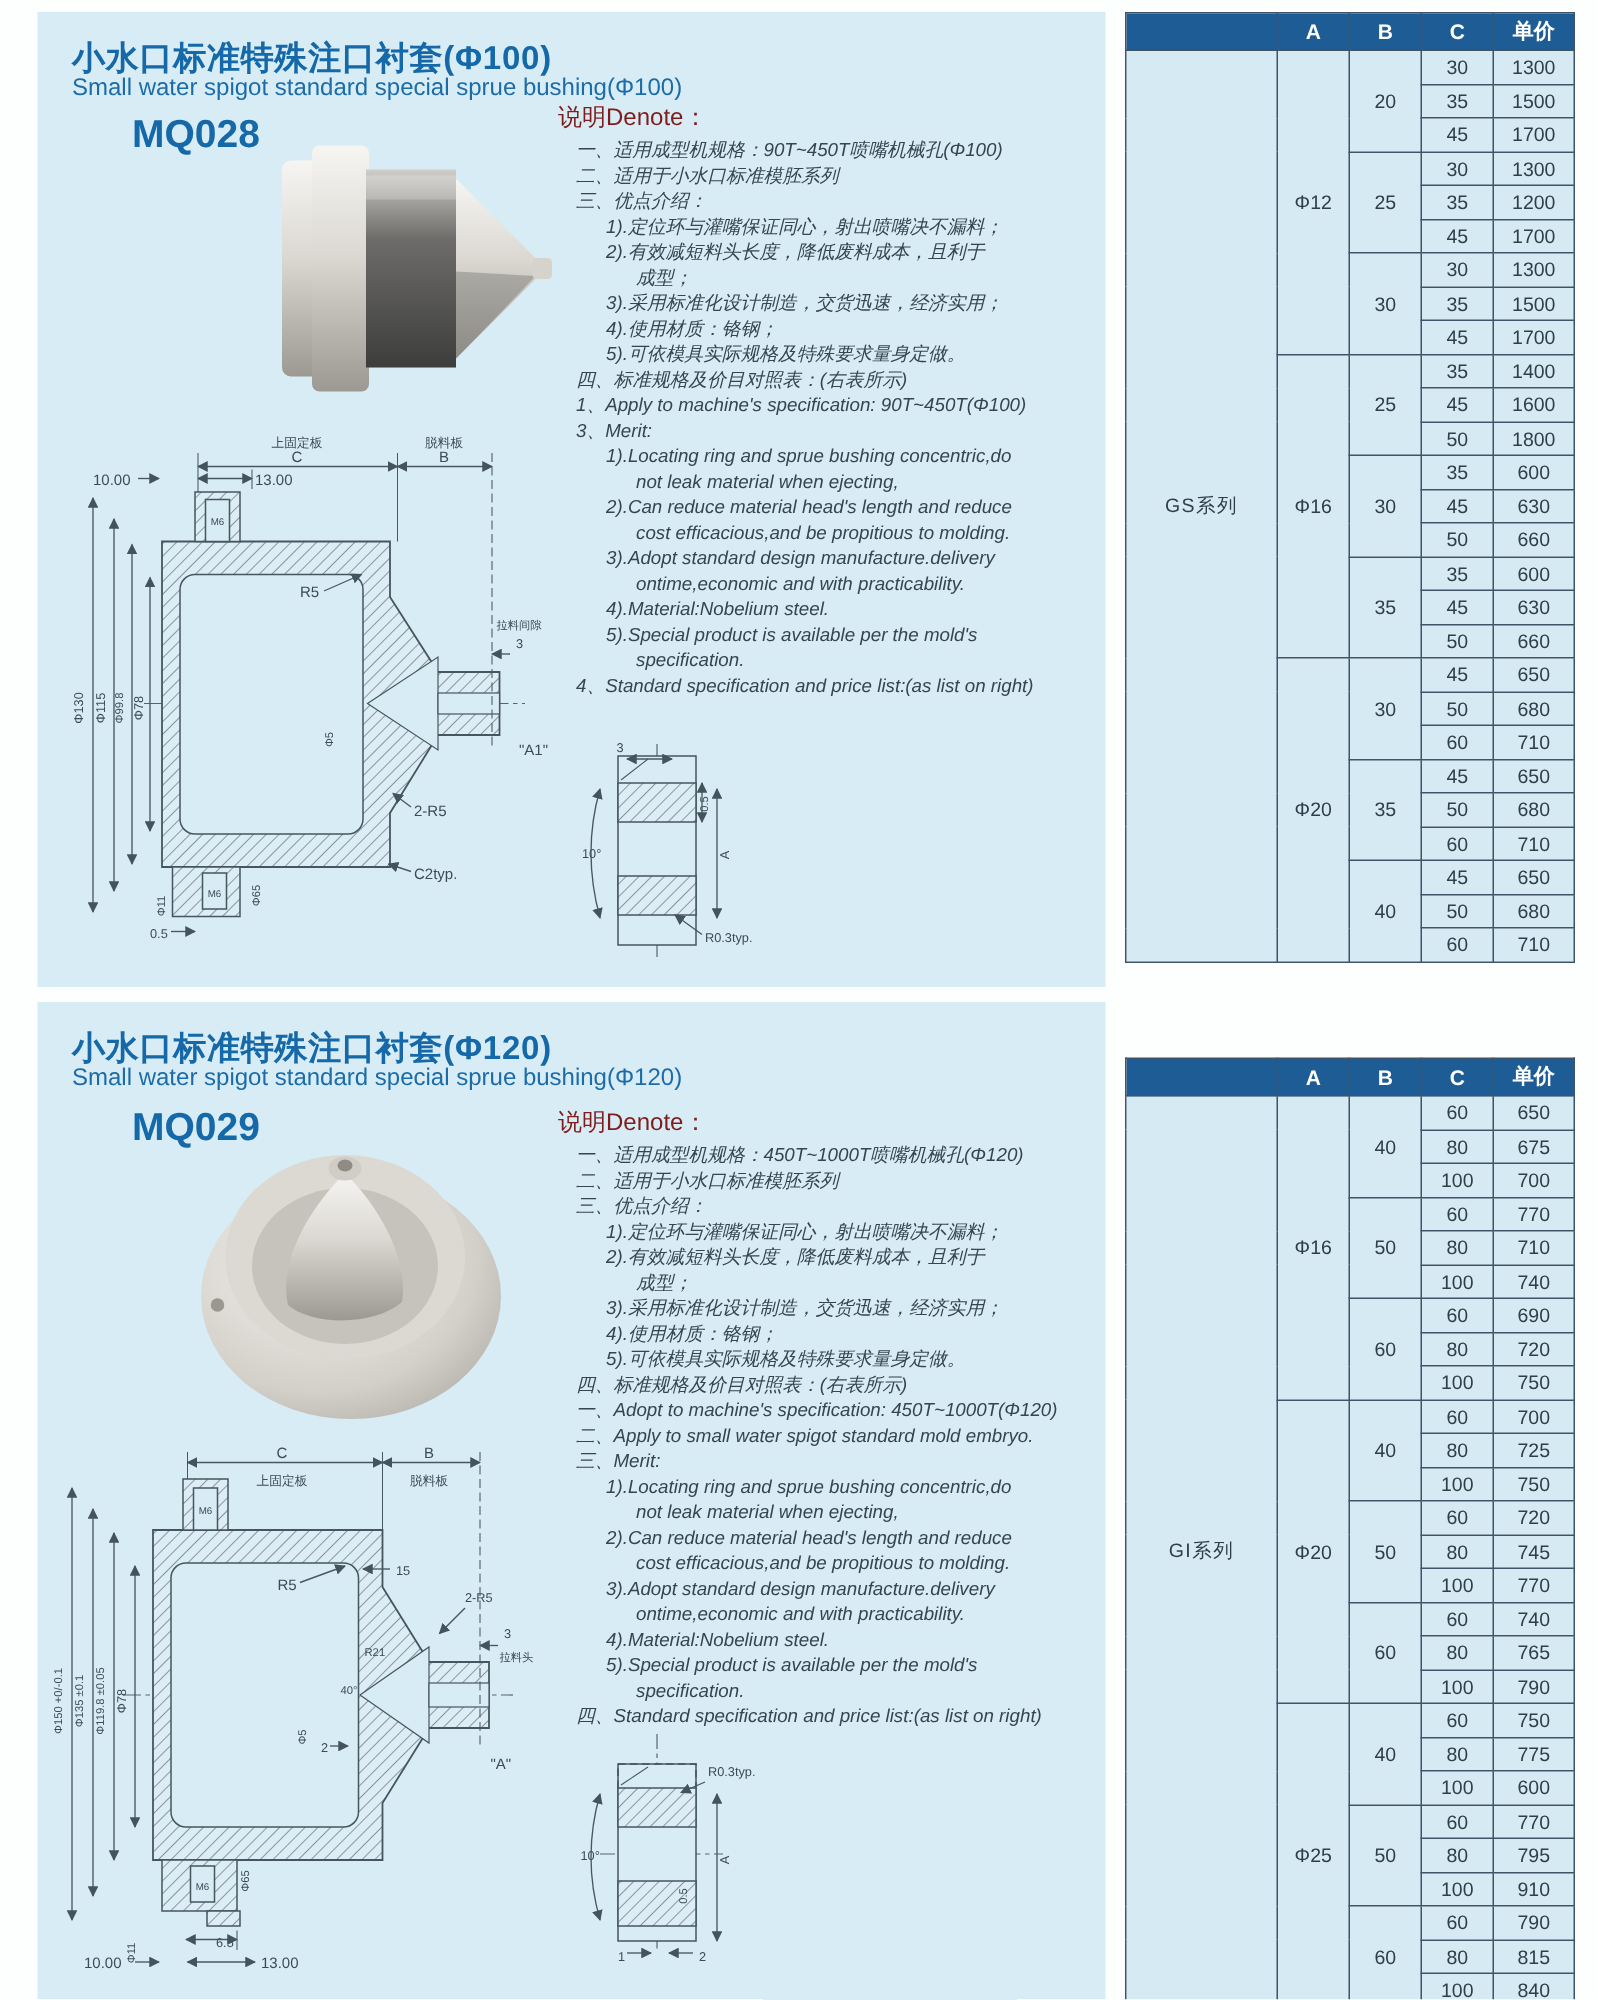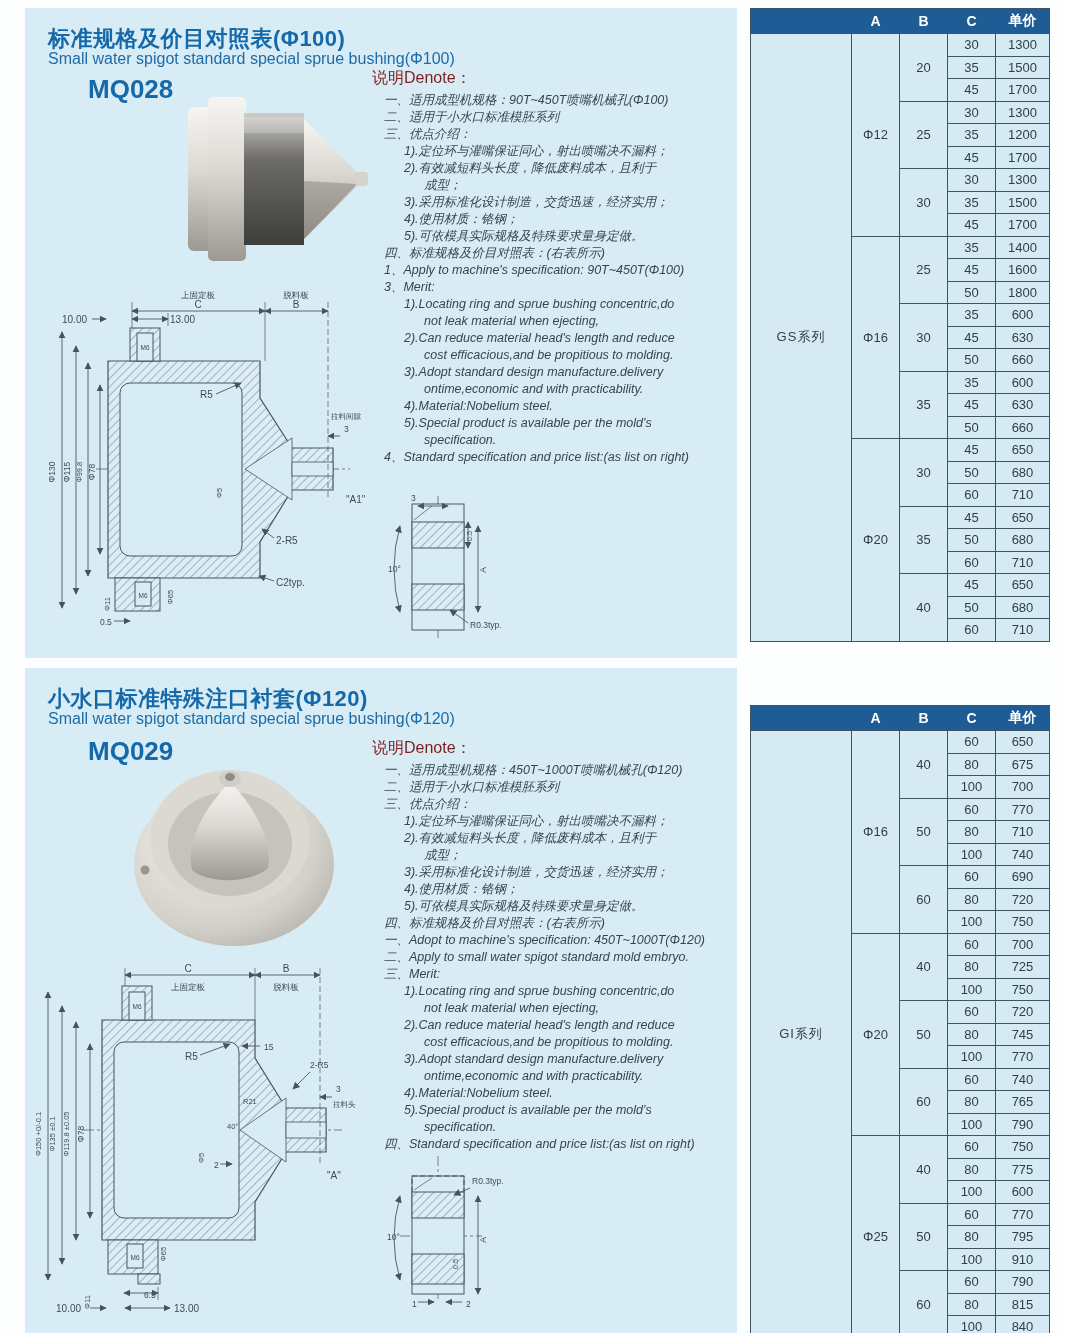--- a/index.html
+++ b/index.html
@@ -55,21 +55,21 @@
       <radialGradient id="mR" cx="0.38" cy="0.35" r="0.9">
         <stop offset="0" stop-color="#f4f2ee"></stop>
           <stop offset="0.6" stop-color="#d3d0c9"></stop>
           <stop offset="1" stop-color="#a09d96"></stop>
       </radialGradient>
     </defs>
   </svg>
 
   <div class="panel" style="top:8px;height:650px;"></div>
 
-  <div class="title-cn" style="left:48px;top:24px;">标准规格及价目对照表(Φ100)</div>
+  <div class="title-cn" style="left:48px;top:24px;">小水口标准特殊注口衬套(Φ100)</div>
   <div class="title-en" style="left:48px;top:50px;">Small water spigot standard special sprue bushing(Φ100)</div>
   <div class="code" style="left:48px;top:74px;">MQ028</div>
   <div class="denote" style="left:372px;top:68px;">说明Denote：</div>
   <div class="notes" style="left:384px;top:92px;">
       <div class="note i0">一、适用成型机规格：90T~450T喷嘴机械孔(Φ100)</div>
       <div class="note i0">二、适用于小水口标准模胚系列</div>
       <div class="note i0">三、优点介绍：</div>
       <div class="note i1">1).定位环与灌嘴保证同心，射出喷嘴决不漏料；</div>
       <div class="note i1">2).有效减短料头长度，降低废料成本，且利于</div>
       <div class="note i2">成型；</div>

